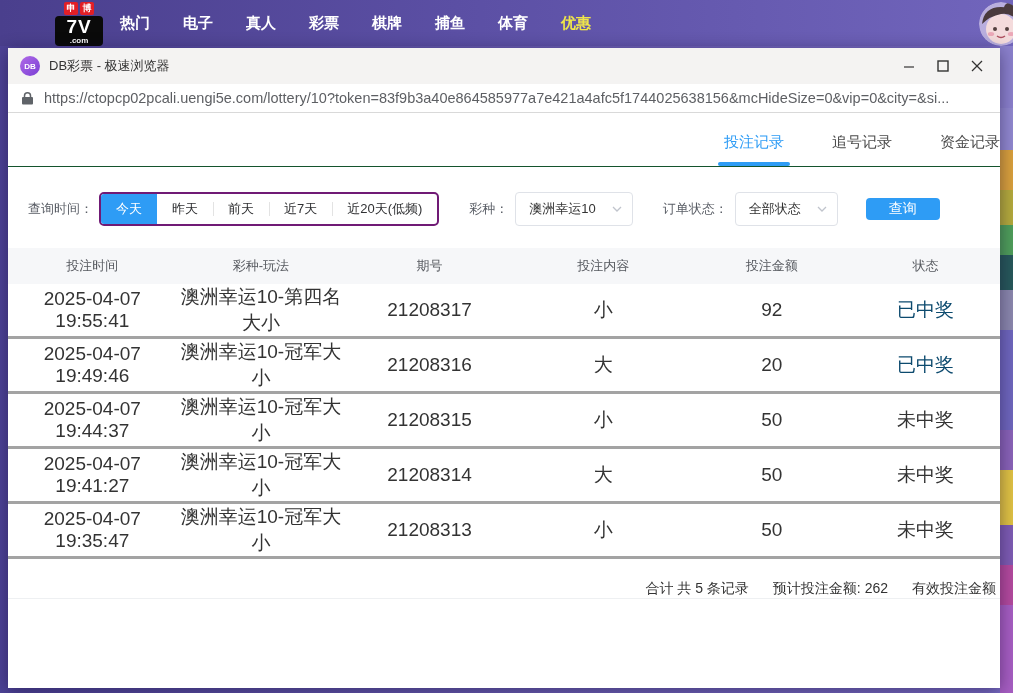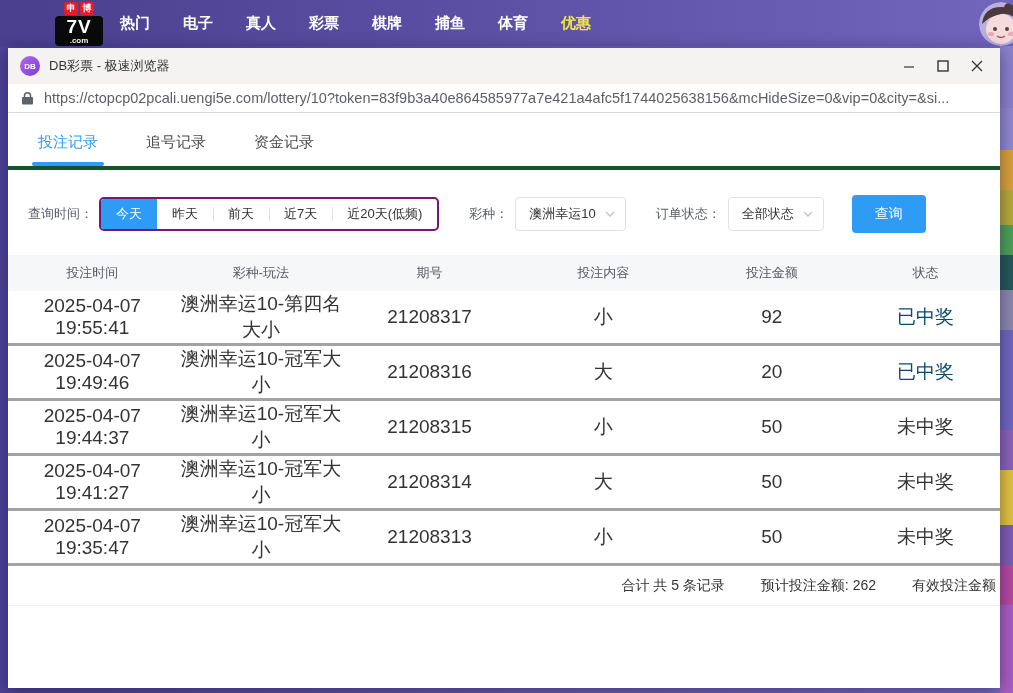--- a/index.html
+++ b/index.html
@@ -42,47 +42,47 @@
   .window-title { font-size:13px; color:#333; margin-left:9px; flex:1; }
   .win-btns { display:flex; align-items:center; margin-right:6px; }
   .win-btn { width:34px; height:30px; display:flex; align-items:center; justify-content:center; cursor:pointer; }
 
   .urlbar { height:29px; background:#fff; border-bottom:1px solid #d9d9d9; display:flex; align-items:center; padding-left:14px; flex:0 0 auto; }
   .url-text { font-size:14.5px; color:#5d5f63; margin-left:11px; white-space:nowrap; overflow:hidden; }
 
   .content { flex:1; background:#fff; overflow:hidden; }
 
   
-  .tabs { display:flex; gap:48px; padding:20px 0 0 30px; border-bottom:4px solid #14532d; }
+  .tabs { display:flex; gap:48px; padding:20px 0 0 30px; border-bottom:1px solid #14532d;justify-content:flex-end; }
   .tab { font-size:15px; color:#4a4a4a; padding-bottom:14px; position:relative; cursor:pointer; }
   .tab.active { color:#2e9cf5; }
   .tab.active::after { content:""; position:absolute; left:-6px; right:-6px; bottom:0; height:4px; border-radius:3px; background:#2e9cf5; }
 
   
   .filterbar { display:flex; align-items:center; margin:25px 0 0 20px; }
   .f-label { font-size:13px; color:#5a5e66; }
   .time-group { display:flex; align-items:center; border:2px solid #701a75; border-radius:5px; height:34px; overflow:hidden; margin-left:6px; }
   .time-opt { font-size:13px; color:#303133; padding:0 15px; height:34px; display:flex; align-items:center; cursor:pointer; position:relative; }
   .time-opt + .time-opt::before { content:""; position:absolute; left:0; top:10px; bottom:10px; width:1px; background:#e3e3e3; }
   .time-opt.active { background:#2e9cf5; color:#fff; }
   .time-opt.active::before, .time-opt.active + .time-opt::before { display:none; }
-  .select-box { display:flex; align-items:center; justify-content:space-between; border:1px solid #dfe2e8; border-radius:4px; height:34px; padding:0 10px 0 13px; margin-left:7px; background:#fff; cursor:pointer; }
+  .select-box { display:flex; align-items:center; justify-content:space-between; border:1px solid #dfe2e8; border-radius:4px; height:34px; padding:0 10px 0 13px; margin-left:7px; background:#fff; cursor:pointer;gap:7px; }
   .select-text { font-size:13px; color:#333; margin-right:9px; }
-  .search-btn { margin-left:28px; width:74px; height:38px; background:#2e9cf5; border:none; border-radius:4px; color:#fff; font-size:14px; cursor:pointer; font-family:inherit; }
+  .search-btn { margin-left:28px; width:74px; height:22px; background:#2e9cf5; border:none; border-radius:4px; color:#fff; font-size:14px; cursor:pointer; font-family:inherit; }
   .gap-l { margin-left:30px; }
 
   
   table { width:100%; border-collapse:collapse; margin-top:22px; }
   thead tr { background:#f6f7f9; }
   th { font-weight:normal; font-size:13px; color:#55585e; height:36px; text-align:center; }
   td { font-size:19px; color:#333; height:40px; text-align:center; border-bottom:3px solid #a3a3a3; }
   td.red { color:#0c4a6e; }
 
   
-  .summary { display:flex; justify-content:flex-end; align-items:center; gap:36px; height:40px; border-bottom:1px solid #eef0f2; padding-right:4px; white-space:nowrap;padding-left:12px; }
+  .summary { display:flex; justify-content:flex-end; align-items:flex-end; gap:24px; height:40px; border-bottom:1px solid #eef0f2; padding-right:4px; white-space:nowrap;padding-left:12px; }
   .summary span { font-size:14px; color:#333; }
 </style>
 </head>
 <body>
 
 <div class="site-nav">
   <div class="logo">
     <div class="logo-badges">
       <div class="logo-badge">申</div>
       <div class="logo-badge">博</div>

